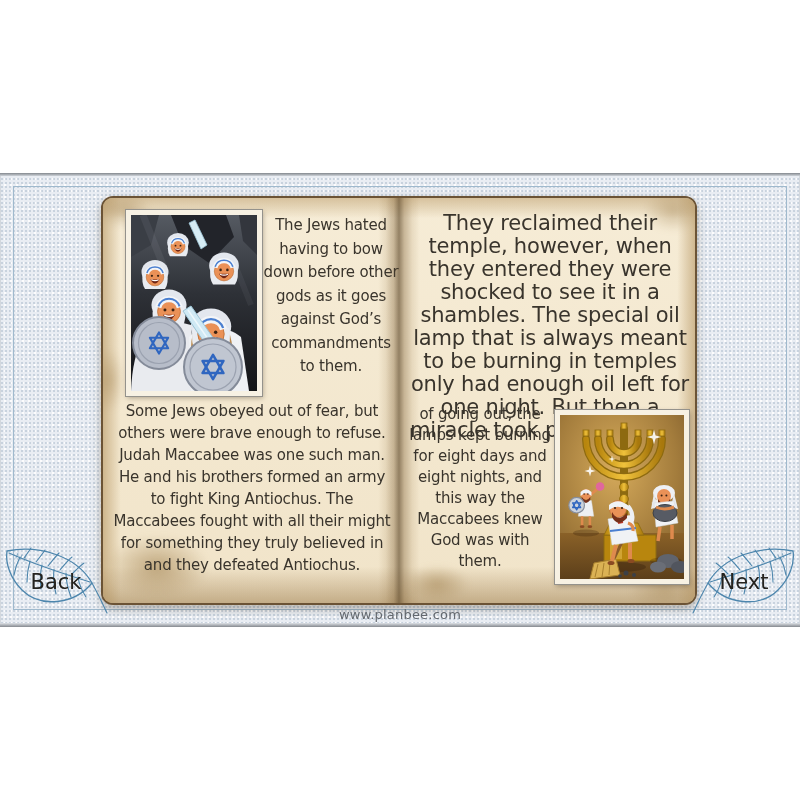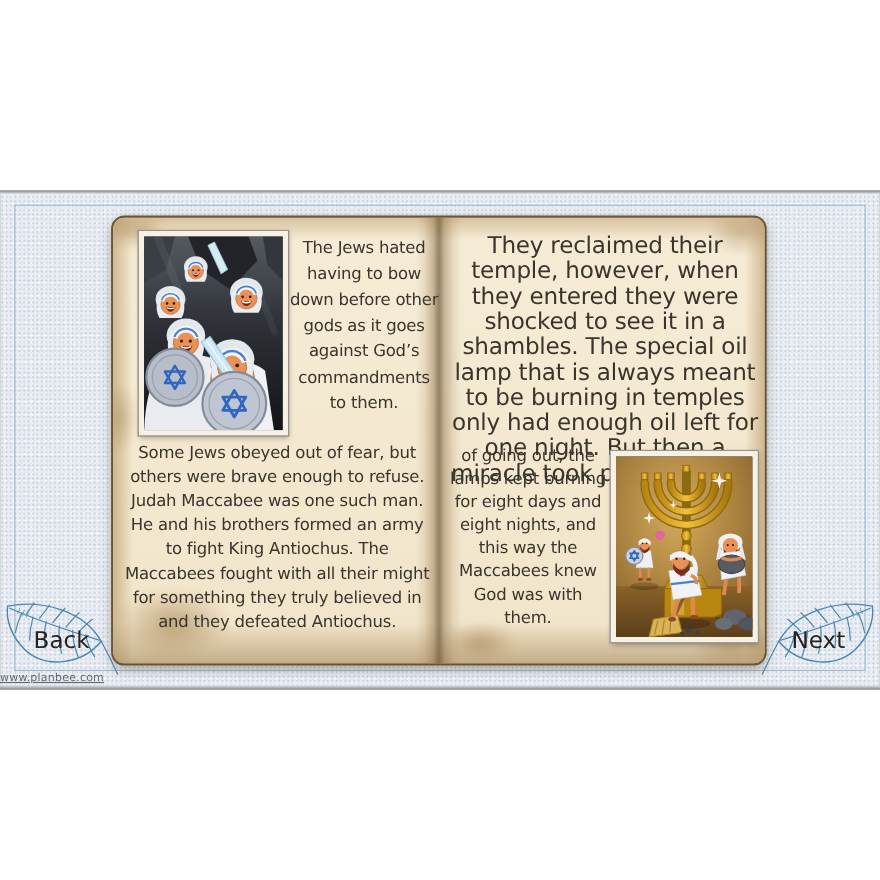--- a/index.html
+++ b/index.html
@@ -12,22 +12,22 @@
            radial-gradient(rgba(160,178,197,.45) .8px, transparent 1px),
            radial-gradient(rgba(255,255,255,.85) .8px, transparent 1px);
          background-size:4px 4px,6px 6px;background-position:0 0,2px 3px;
          box-shadow:inset 1px 0 0 #d3d8de, inset -1px 0 0 #d3d8de;}
   .edge-top{position:absolute;top:0;left:0;right:0;height:3px;
             background:linear-gradient(#82878d,#cfd4da);}
   .edge-bottom{position:absolute;bottom:0;left:0;right:0;height:4px;
             background:linear-gradient(#dde1e6,#85898f);}
   .inner-border{position:absolute;left:13px;top:13px;right:13px;bottom:17px;
             border:1px solid var(--c-border_blue,#9fb9cd);}
-  .footer-url{position:absolute;left:0;right:0;bottom:5px;
-            font-size:10px;color:#63686e;letter-spacing:.2px;text-decoration:underline;}
+  .footer-url{position:absolute;left:0;right:0;bottom:5px;text-align:center;
+            font-size:13px;color:#63686e;letter-spacing:.2px;}
   
   .book{position:absolute;left:101px;top:23px;width:596px;height:409px;box-sizing:border-box;
         border:2px solid var(--c-book_outline,#6b5335);border-radius:12px;
         background:#f2e5cb;box-shadow:0 4px 10px rgba(70,55,30,.35);}
   .page{position:absolute;top:0;height:100%;width:50%;overflow:hidden;}
   .page-left{left:0;border-radius:9px 0 0 9px;
      background-image:
        linear-gradient(to right,rgba(176,142,88,.55),rgba(176,142,88,0) 6%,rgba(176,142,88,0) 93%,rgba(150,118,70,.4)),
        linear-gradient(to bottom,rgba(176,142,88,.45),rgba(176,142,88,0) 5%,rgba(176,142,88,0) 91%,rgba(150,118,70,.5)),
        linear-gradient(#f6ecd6,#f1e4c9);}

